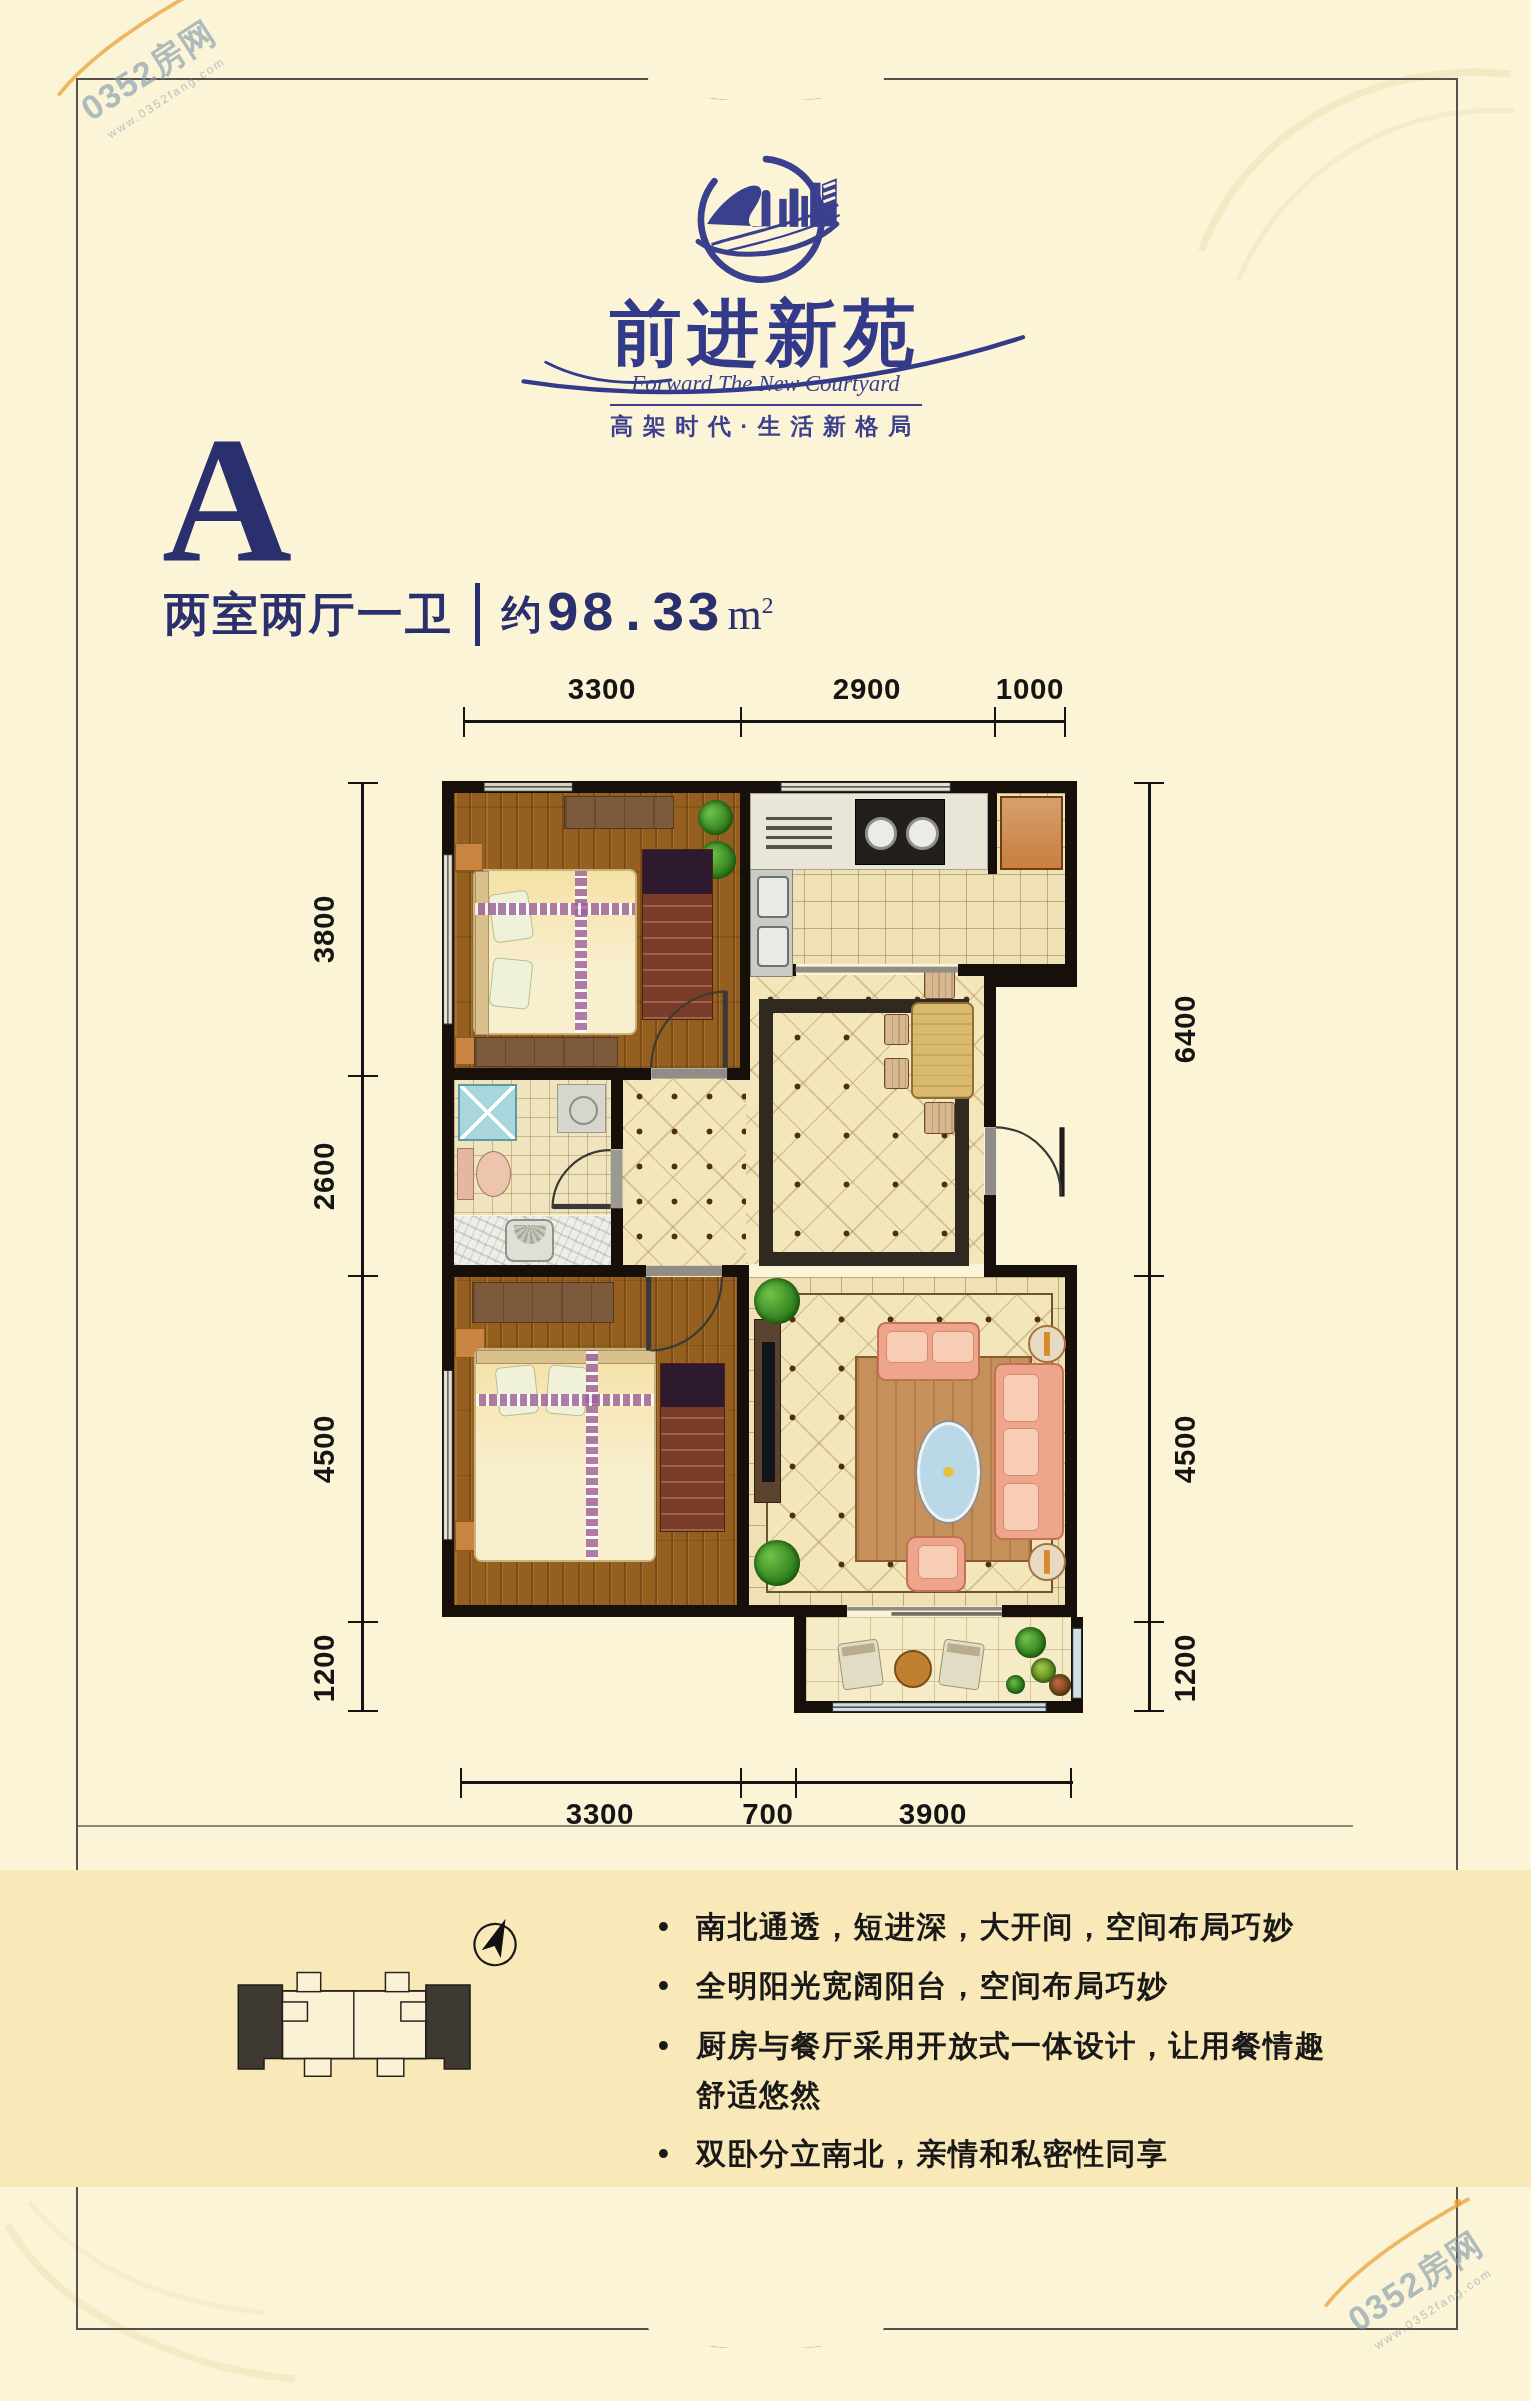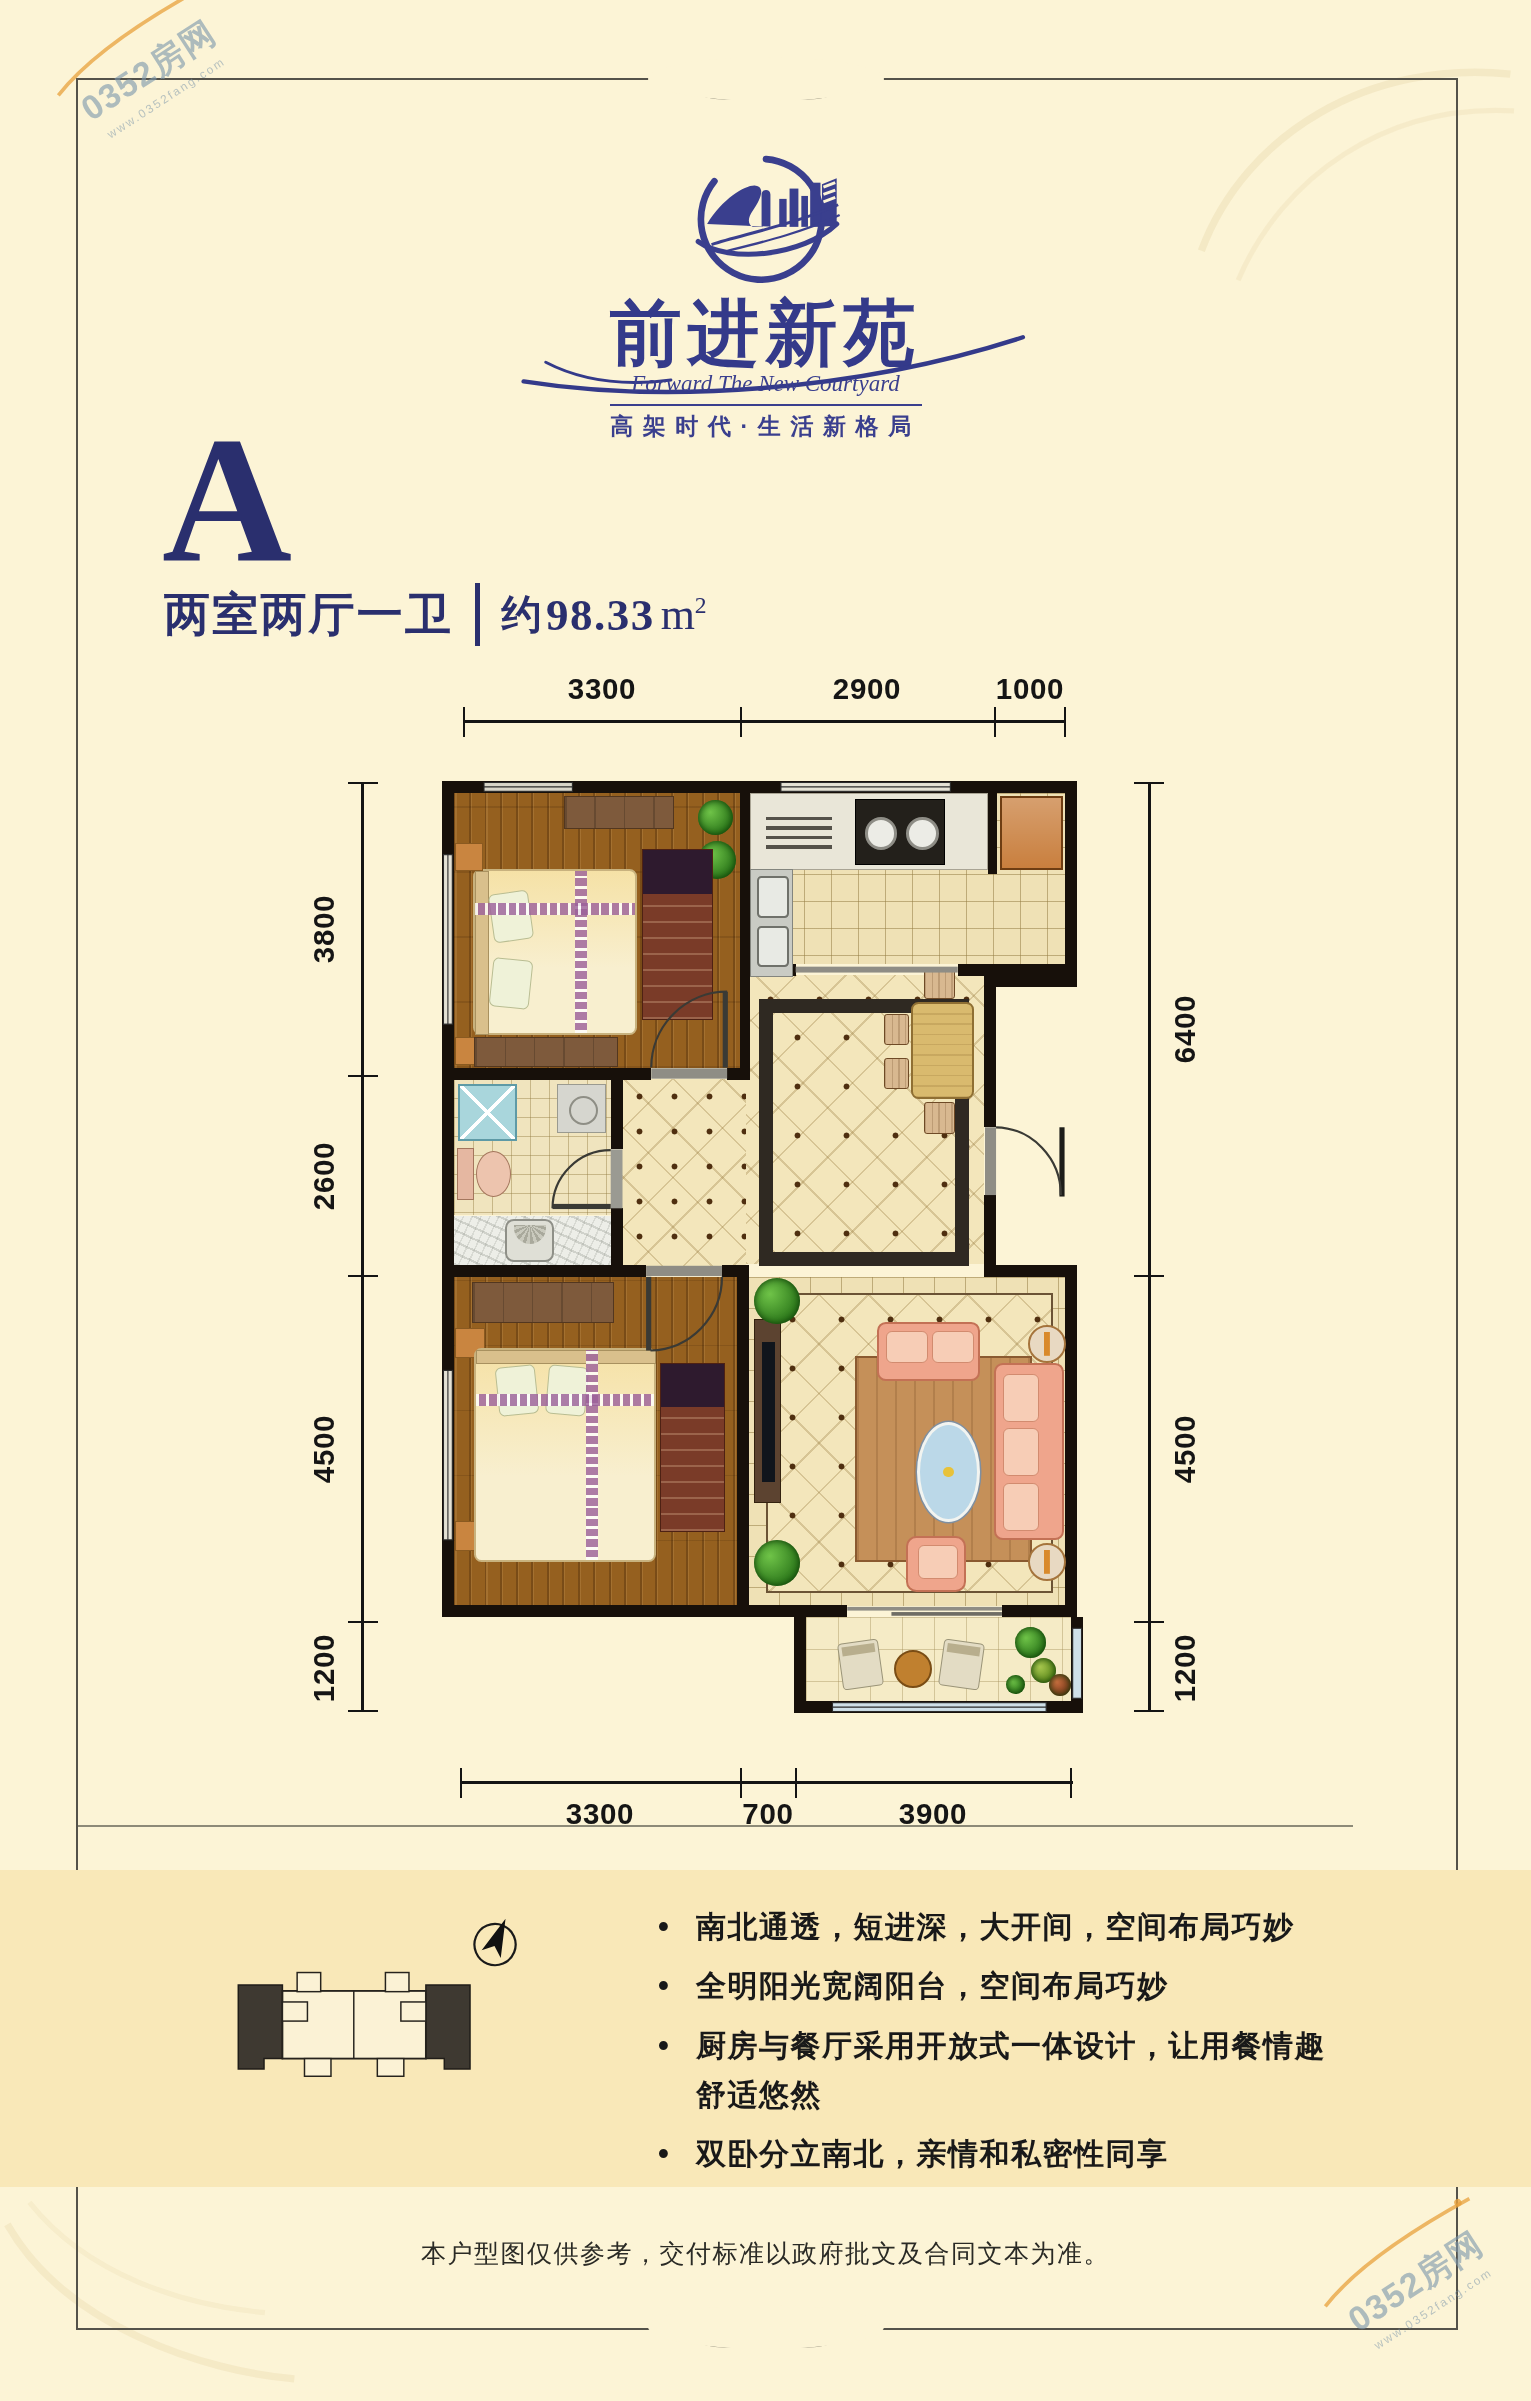--- a/index.html
+++ b/index.html
@@ -29,21 +29,21 @@
             color:#3A3F8E;letter-spacing:9.6px;}
   
   .t-letter{position:absolute;left:162px;top:410px;font-size:180px;line-height:1;font-weight:700;
             color:#2A2F6E;font-family:"Liberation Serif",serif;}
   .t-rest{position:absolute;left:330px;top:477px;font-size:85px;line-height:1.1;font-weight:700;
           color:#2A2F6E;font-family:"Liberation Serif",serif;letter-spacing:2.9px;}
   .subtitle{position:absolute;left:164px;top:579px;height:71px;display:flex;align-items:center;color:#2A2F6E;}
   .sub-rooms{font-size:46px;font-weight:700;letter-spacing:2.2px;}
   .sub-div{width:4.4px;height:63px;background:#2A2F6E;margin:0 22px;}
   .sub-approx{font-size:40px;font-weight:700;}
-  .sub-area{font-size:45px;font-weight:700;font-family:Liberation Serif, serif;letter-spacing:1.5px;margin-left:4.4px;}
+  .sub-area{font-size:56px;font-weight:700;font-family:Liberation Mono, monospace;letter-spacing:1.5px;margin-left:4.4px;}
   .sub-unit{font-size:44px;font-family:Liberation Serif, serif;margin-left:5.9px;}
   .sub-unit sup{font-size:23.6px;}
   
   .dline{position:absolute;background:#141414;}
   .dtick{position:absolute;background:#141414;}
   .dlab{position:absolute;font-size:29.5px;font-weight:700;color:#151515;width:118px;text-align:center;
         font-family:"Liberation Sans",sans-serif;letter-spacing:0.7px;}
   .dlab.v{transform:rotate(-90deg);}
   
   .plan{position:absolute;left:442px;top:781px;width:641px;height:932px;}
@@ -462,16 +462,15 @@
     <div class="feat">
       <span class="dot">•</span>
       <span class="txt">厨房与餐厅采用开放式一体设计，让用餐情趣舒适悠然</span>
     </div>
     <div class="feat">
       <span class="dot">•</span>
       <span class="txt">双卧分立南北，亲情和私密性同享</span>
     </div>
   </div>
 
-  <div class="disclaimer">本户型图仅供参考，交付标准以政府批文及合同文本为准。</div>
 
 </div>
 
 
 </body></html>

